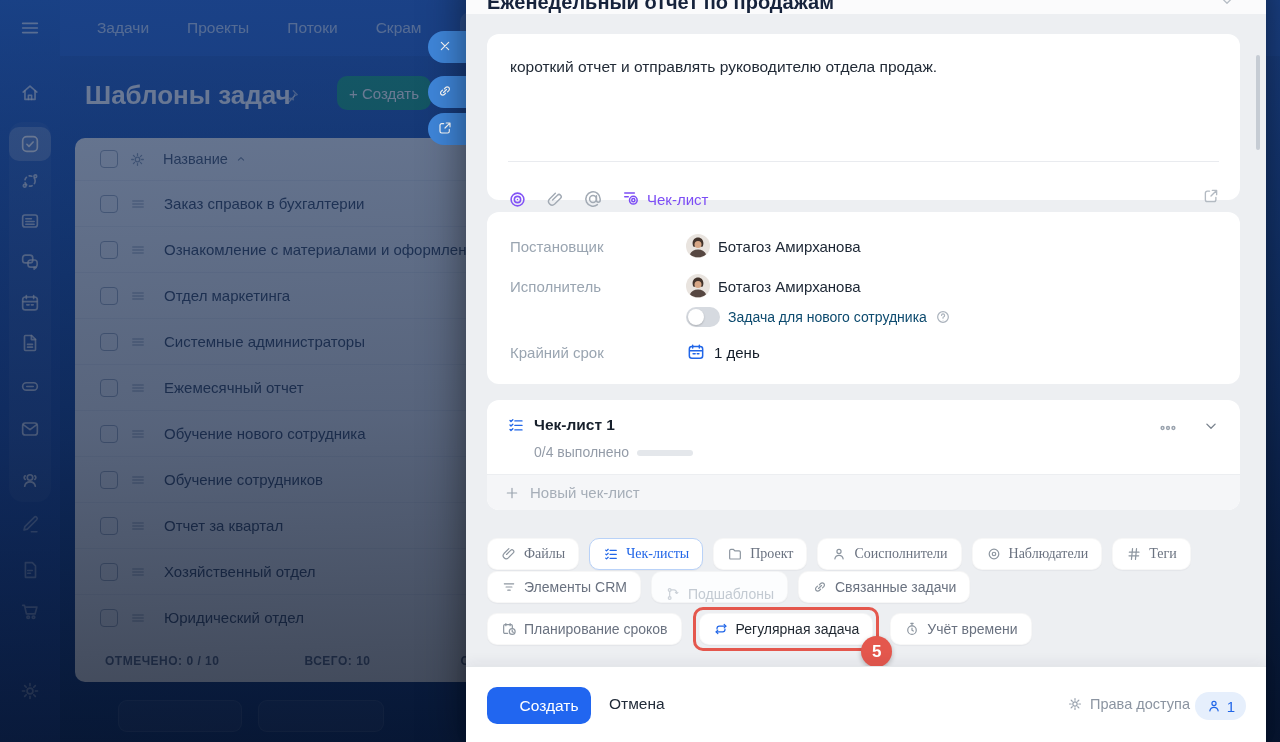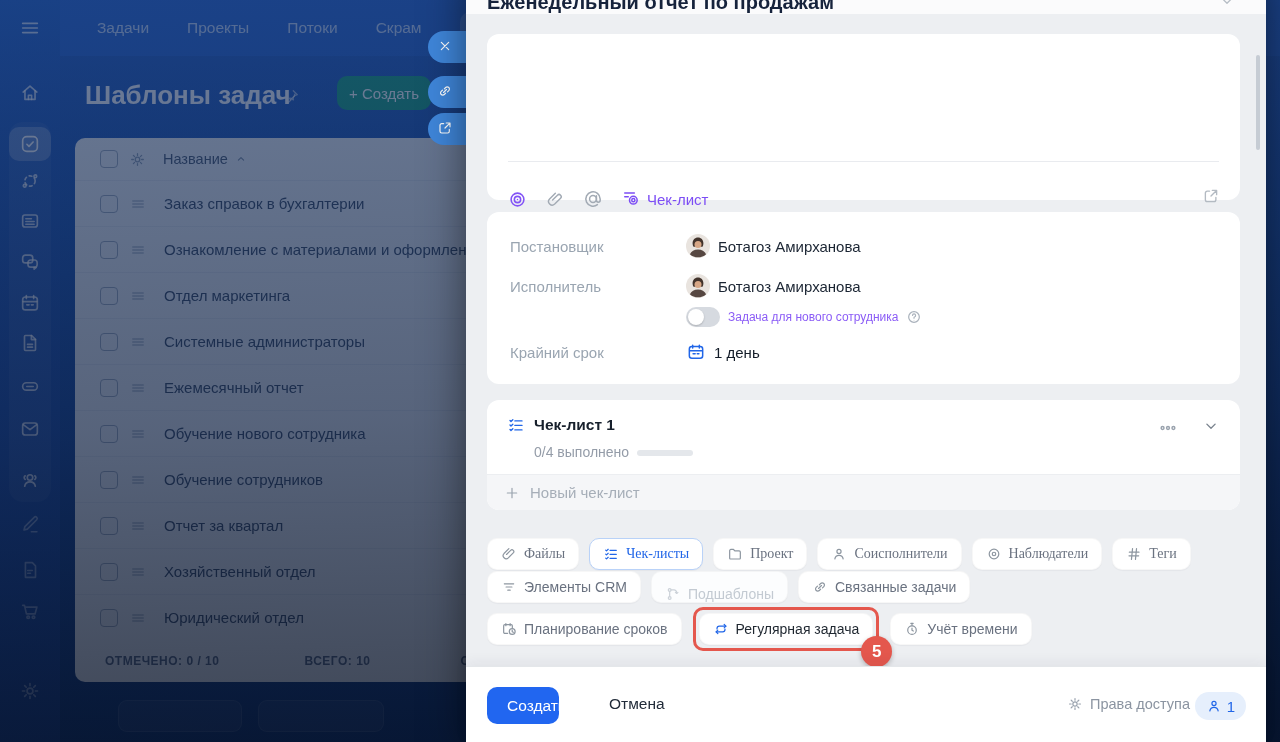--- a/index.html
+++ b/index.html
@@ -75,21 +75,21 @@
   .cl-btn { display:flex; align-items:center; gap:6px; color:#7c4df5; font-size:15px; border:none; background:none; }
   .ext-ic { position:absolute; right:20px; top:153px; color:#b3bac2; display:flex; }
 
   .det-card { top:256px; height:172px; }
   .frow { position:absolute; left:23px; display:flex; align-items:center; }
   .flabel { width:176px; font-size:15px; color:#9aa5b1; }
   .fval { display:flex; align-items:center; gap:8px; font-size:15px; color:#1b2533; }
   .toggle { width:34px; height:20px; border-radius:10px; background:#d6dae0; position:relative; }
   .toggle::after { content:""; position:absolute; left:2px; top:2px; width:16px; height:16px; border-radius:50%;
                    background:#fff; box-shadow:0 1px 2px rgba(0,0,0,.2); }
-  .toggle-label { font-size:12px; color:#8b5cf6; margin-left:8px; }
+  .toggle-label { font-size:14px; color:#0c4a6e; margin-left:8px; }
   .q-ic { color:#aab2bc; display:flex; margin-left:8px; }
   .cal-ic { color:#2166e8; display:flex; }
   .deadline-val { font-size:15px; color:#131c28; font-weight:500; }
 
   .cl-card { top:444px; height:110px; overflow:hidden; }
   .cl-head-ic { position:absolute; left:20px; top:16px; color:#2166e8; display:flex; }
   .cl-title { position:absolute; left:47px; top:16px; font-size:15.5px; font-weight:600; color:#17202c; }
   .cl-dots { position:absolute; right:62px; top:18px; color:#9aa3ae; display:flex; }
   .cl-chev { position:absolute; right:20px; top:17px; color:#7a838e; display:flex; }
   .cl-prog-txt { position:absolute; left:47px; top:44px; font-size:14px; color:#949ca8; }
@@ -110,21 +110,21 @@
   .pill.disabled .pic { color:#ccd2d9; }
   .pill.dark { color:#1f2730; }
   .pill.dark .pic { color:#2166e8; }
   .hl { position:relative; display:flex; border:3px solid #e4574d; border-radius:10px; padding:3px; margin:-6px 1px; }
   .badge { position:absolute; right:-16px; bottom:-19px; width:31px; height:31px; border-radius:50%;
            background:#e4574d; color:#fff; font-size:17px; font-weight:700; display:flex;
            align-items:center; justify-content:center; box-shadow:0 2px 5px rgba(0,0,0,.25); }
 
   .m-footer { position:absolute; left:0; right:0; bottom:0; height:76px; background:#fff;
               border-top:1px solid #e4e7ea; box-shadow:0 -4px 12px rgba(30,40,60,.06); }
-  .save-btn { position:absolute; left:21px; top:20px; width:72px; height:37px; background:#2166f0; border:none;
+  .save-btn { position:absolute; left:21px; top:20px; width:104px; height:37px; background:#2166f0; border:none;
               border-radius:10px; color:#fff; font-size:15.5px; font-weight:500;padding-left:20px; }
   .cancel-btn { position:absolute; left:143px; top:28px; font-size:15.5px; color:#222c3a; background:none; border:none; }
   .perm { position:absolute; right:76px; top:29px; display:flex; align-items:center; gap:7px;
           font-size:14.5px; color:#8b94a1; }
   .perm .pic { display:flex; color:#98a1ad; }
   .part-pill { position:absolute; right:20px; top:25px; height:28px; padding:0 11px; background:#e6effc;
                border-radius:15px; display:flex; align-items:center; gap:5px; color:#2166e8; font-size:15px; }
   .part-pill .pic { display:flex; color:#2166e8; }
 </style>
 </head>
@@ -395,20 +395,21 @@
     <div class="modal-title">Еженедельный отчет по продажам</div>
     <span class="head-chev">
         <svg viewBox="0 0 24 24" width="18" height="18" fill="none" stroke="currentColor" stroke-width="1.8" stroke-linecap="round" stroke-linejoin="round">
           <path d="m6.5 9.5 5.5 5.5 5.5-5.5"></path>
         </svg>
       </span>
     <div class="scrollbar"></div>
 
     <div class="card desc-card">
       <div class="desc-text">
+        <div>короткий отчет и отправлять руководителю отдела продаж.</div>
       </div>
       <div class="desc-div"></div>
       <div class="tool-row">
         <span class="tool-ic purple">
             <svg viewBox="0 0 24 24" width="21" height="21" fill="none" stroke="currentColor" stroke-width="1.8" stroke-linecap="round" stroke-linejoin="round">
               <circle cx="12" cy="12" r="7.3"></circle>
               <circle cx="12" cy="12" r="3.6"></circle>
               <circle cx="12" cy="12" r="0.9" fill="currentColor" stroke="none"></circle>
             </svg>
           </span>

